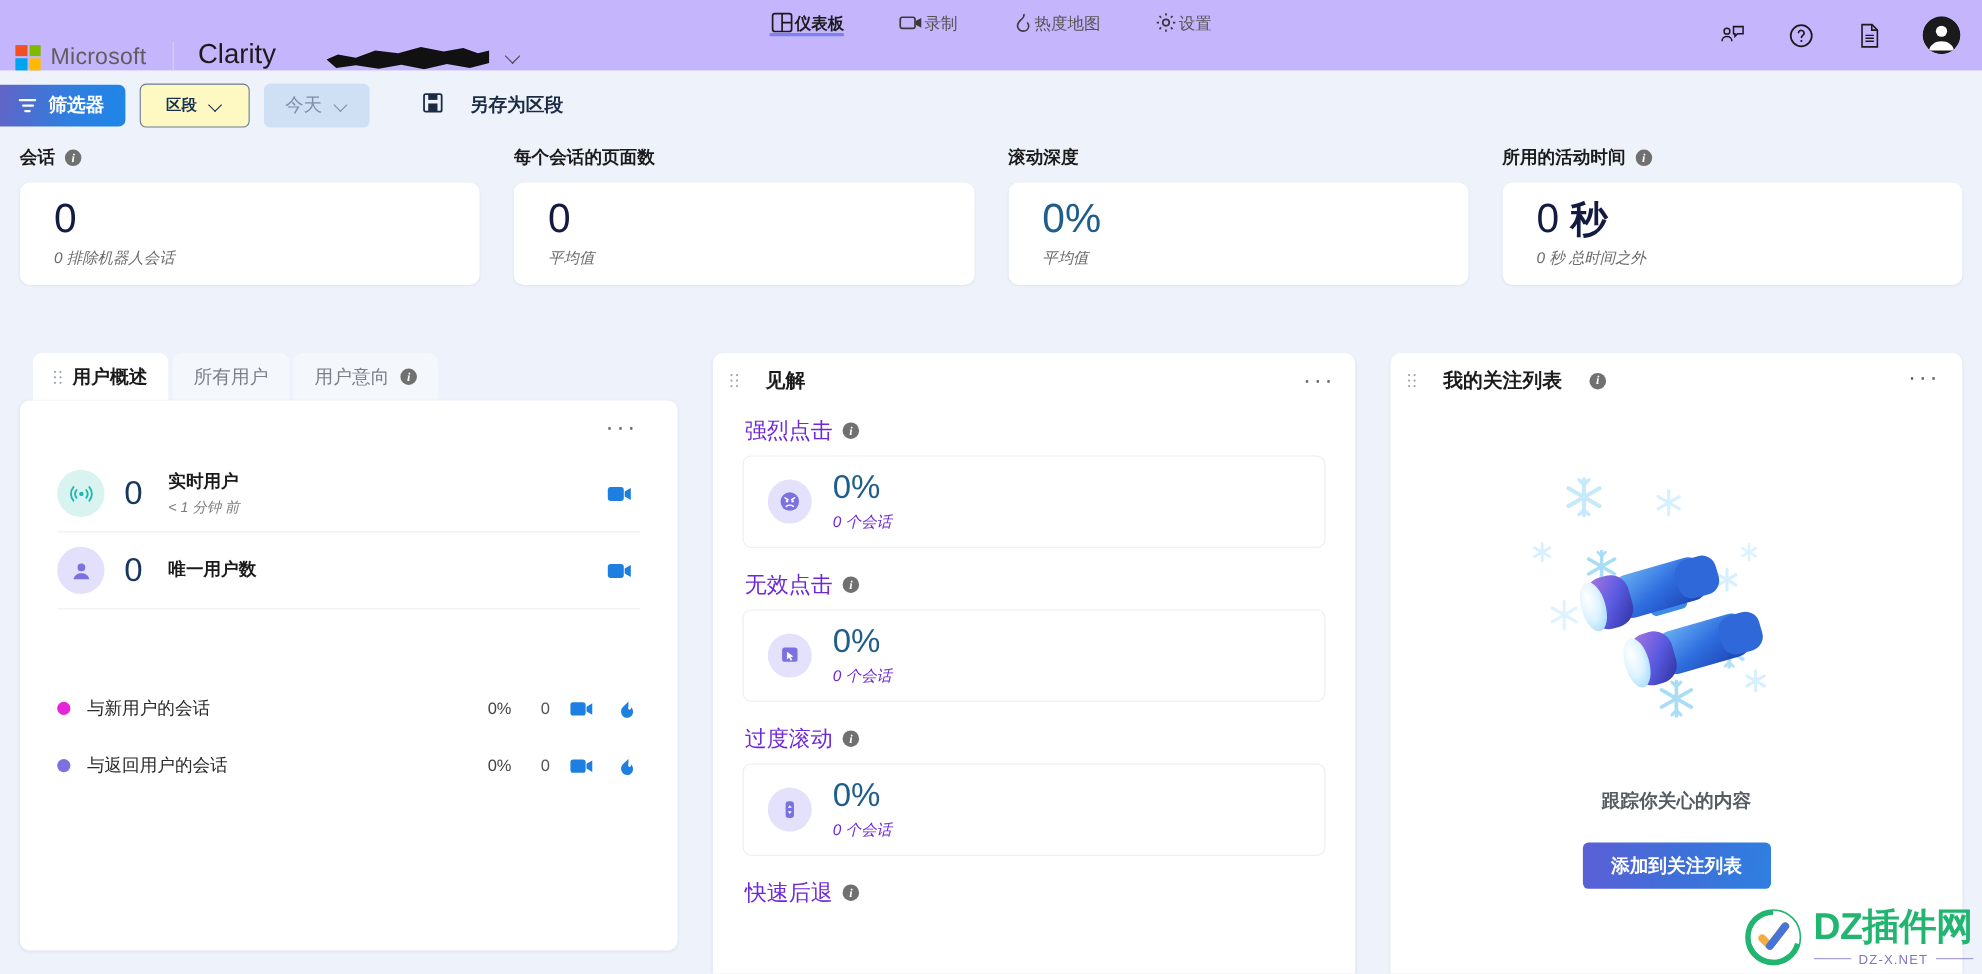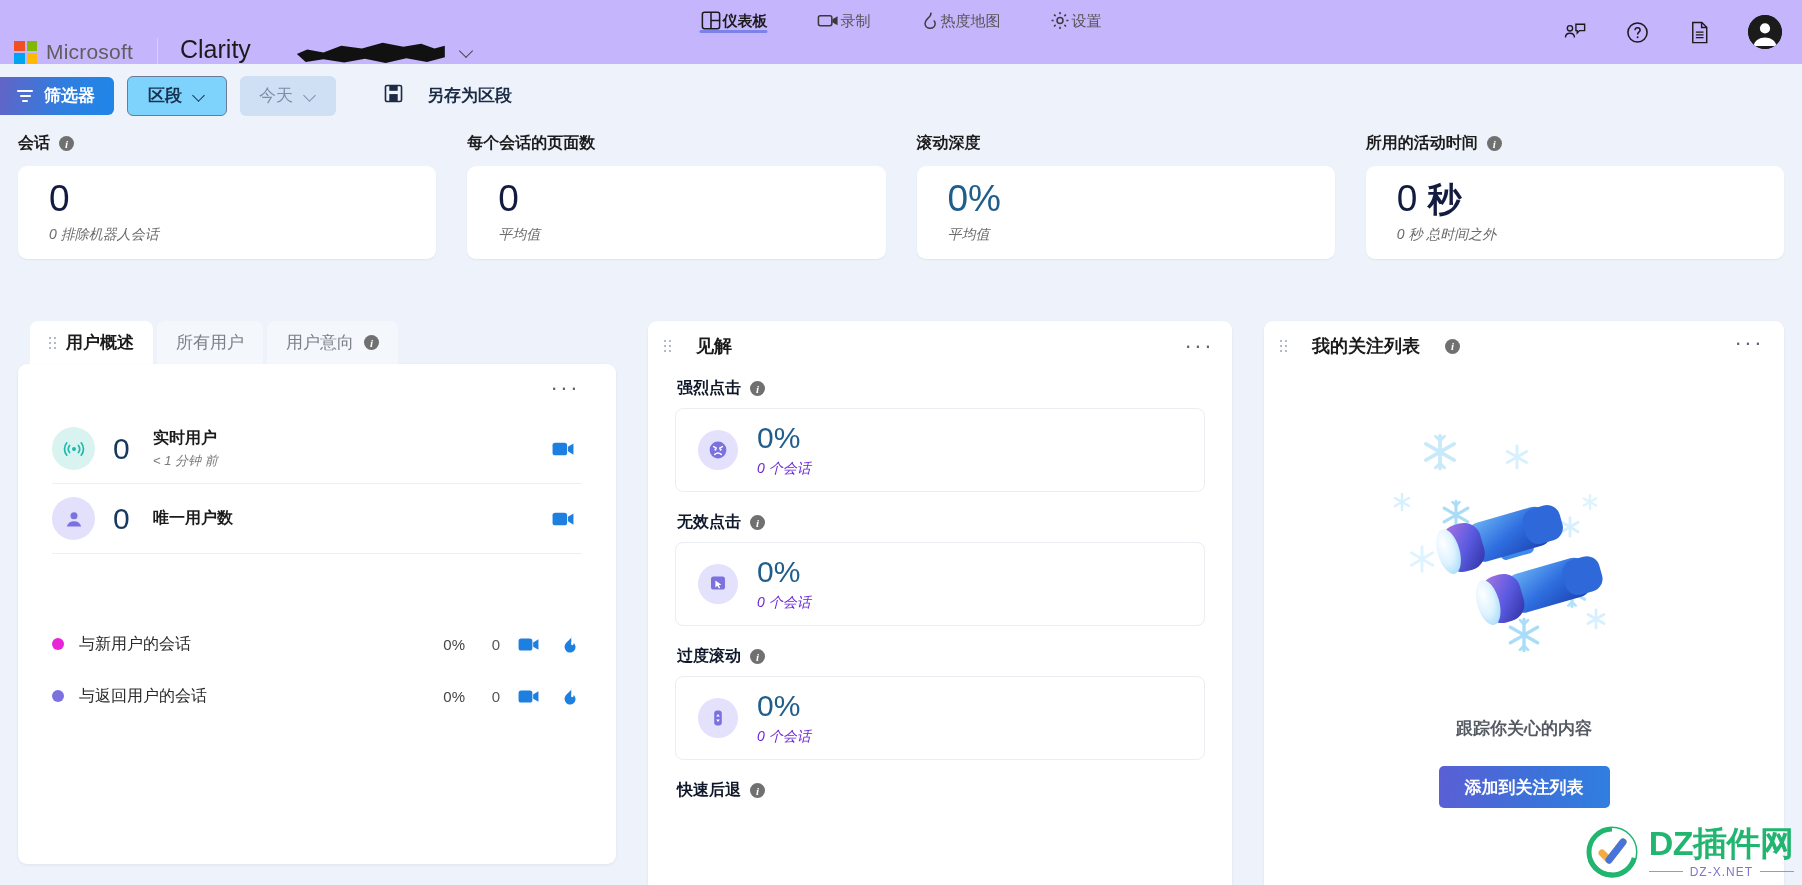--- a/index.html
+++ b/index.html
@@ -79,22 +79,22 @@
   }
   .filter-ico { display: flex; flex-direction: column; gap: 3px; align-items: center; }
   .filter-ico i { display: block; height: 2px; background: #fff; border-radius: 1px; }
   .filter-ico i:nth-child(1) { width: 16px; }
   .filter-ico i:nth-child(2) { width: 11px; }
   .filter-ico i:nth-child(3) { width: 6px; }
 
   .btn-outline {
     display: flex; align-items: center; justify-content: center; gap: 11px;
     height: 40px; min-width: 100px; padding: 0 16px;
-    background: #7dd3fc; border: 1.4px solid #6b7b95; border-radius: 6px;
-    font-size: 17px; font-weight: 700; color: #17314f; cursor: pointer;
+    background: #fef9c3; border: 1.4px solid #6b7b95; border-radius: 6px;
+    font-size: 14px; font-weight: 700; color: #17314f; cursor: pointer;
   }
   .btn-soft {
     display: flex; align-items: center; justify-content: center; gap: 11px;
     height: 40px; min-width: 96px; padding: 0 16px;
     background: #cfe0f5; border: none; border-radius: 6px;
     font-size: 17px; color: #7d8fa6; cursor: pointer;
   }
   .chev-sm { width: 13px; height: 13px; position: relative; }
   .chev-sm:after {
     content: ""; position: absolute; left: 1px; top: 2px;
@@ -178,21 +178,21 @@
   .legend-pct { font-size: 15px; color: #444; width: 34px; text-align: right; }
   .legend-cnt { font-size: 15px; color: #555; width: 20px; text-align: right; }
   .ico-btn { width: 26px; height: 26px; display: flex; align-items: center; justify-content: center; cursor: pointer; }
 
   
   .panel-header { display: flex; align-items: center; gap: 25px; padding: 13px 18px 0 16px; }
   .panel-title { font-size: 18px; font-weight: 700; color: #1b1b1b; }
   .mid-card { background: #fff; border-radius: 9px; box-shadow: 0 1px 3px rgba(20,40,80,.08); height: 590px; overflow: hidden; position: relative; }
   .insight-group { padding: 0 27px; }
   .insight-label { display: flex; align-items: center; gap: 9px; margin: 20px 0 9px 2px; }
-  .insight-label span.t { font-size: 16px; font-weight: 700; color: #0f172a; }
+  .insight-label span.t { font-size: 20px; font-weight: 400; color: #6d28d9; }
   .insight-box {
     border: 1px solid #eaedf2; border-radius: 8px; height: 84px;
     display: flex; align-items: center; gap: 19px; padding-left: 22px;
   }
   .ib-bubble { width: 40px; height: 40px; border-radius: 50%; background: #e3e1fc; display: flex; align-items: center; justify-content: center; flex: 0 0 auto; }
   .ib-pct { font-size: 30px; color: #1f5d8c; line-height: 1; }
   .ib-sub { font-size: 14px; color: #6d28d9; font-style: italic; margin-top: 7px; }
 
   
   .right-card { background: #fff; border-radius: 9px; box-shadow: 0 1px 3px rgba(20,40,80,.08); height: 732px; position: relative; overflow: hidden; }

